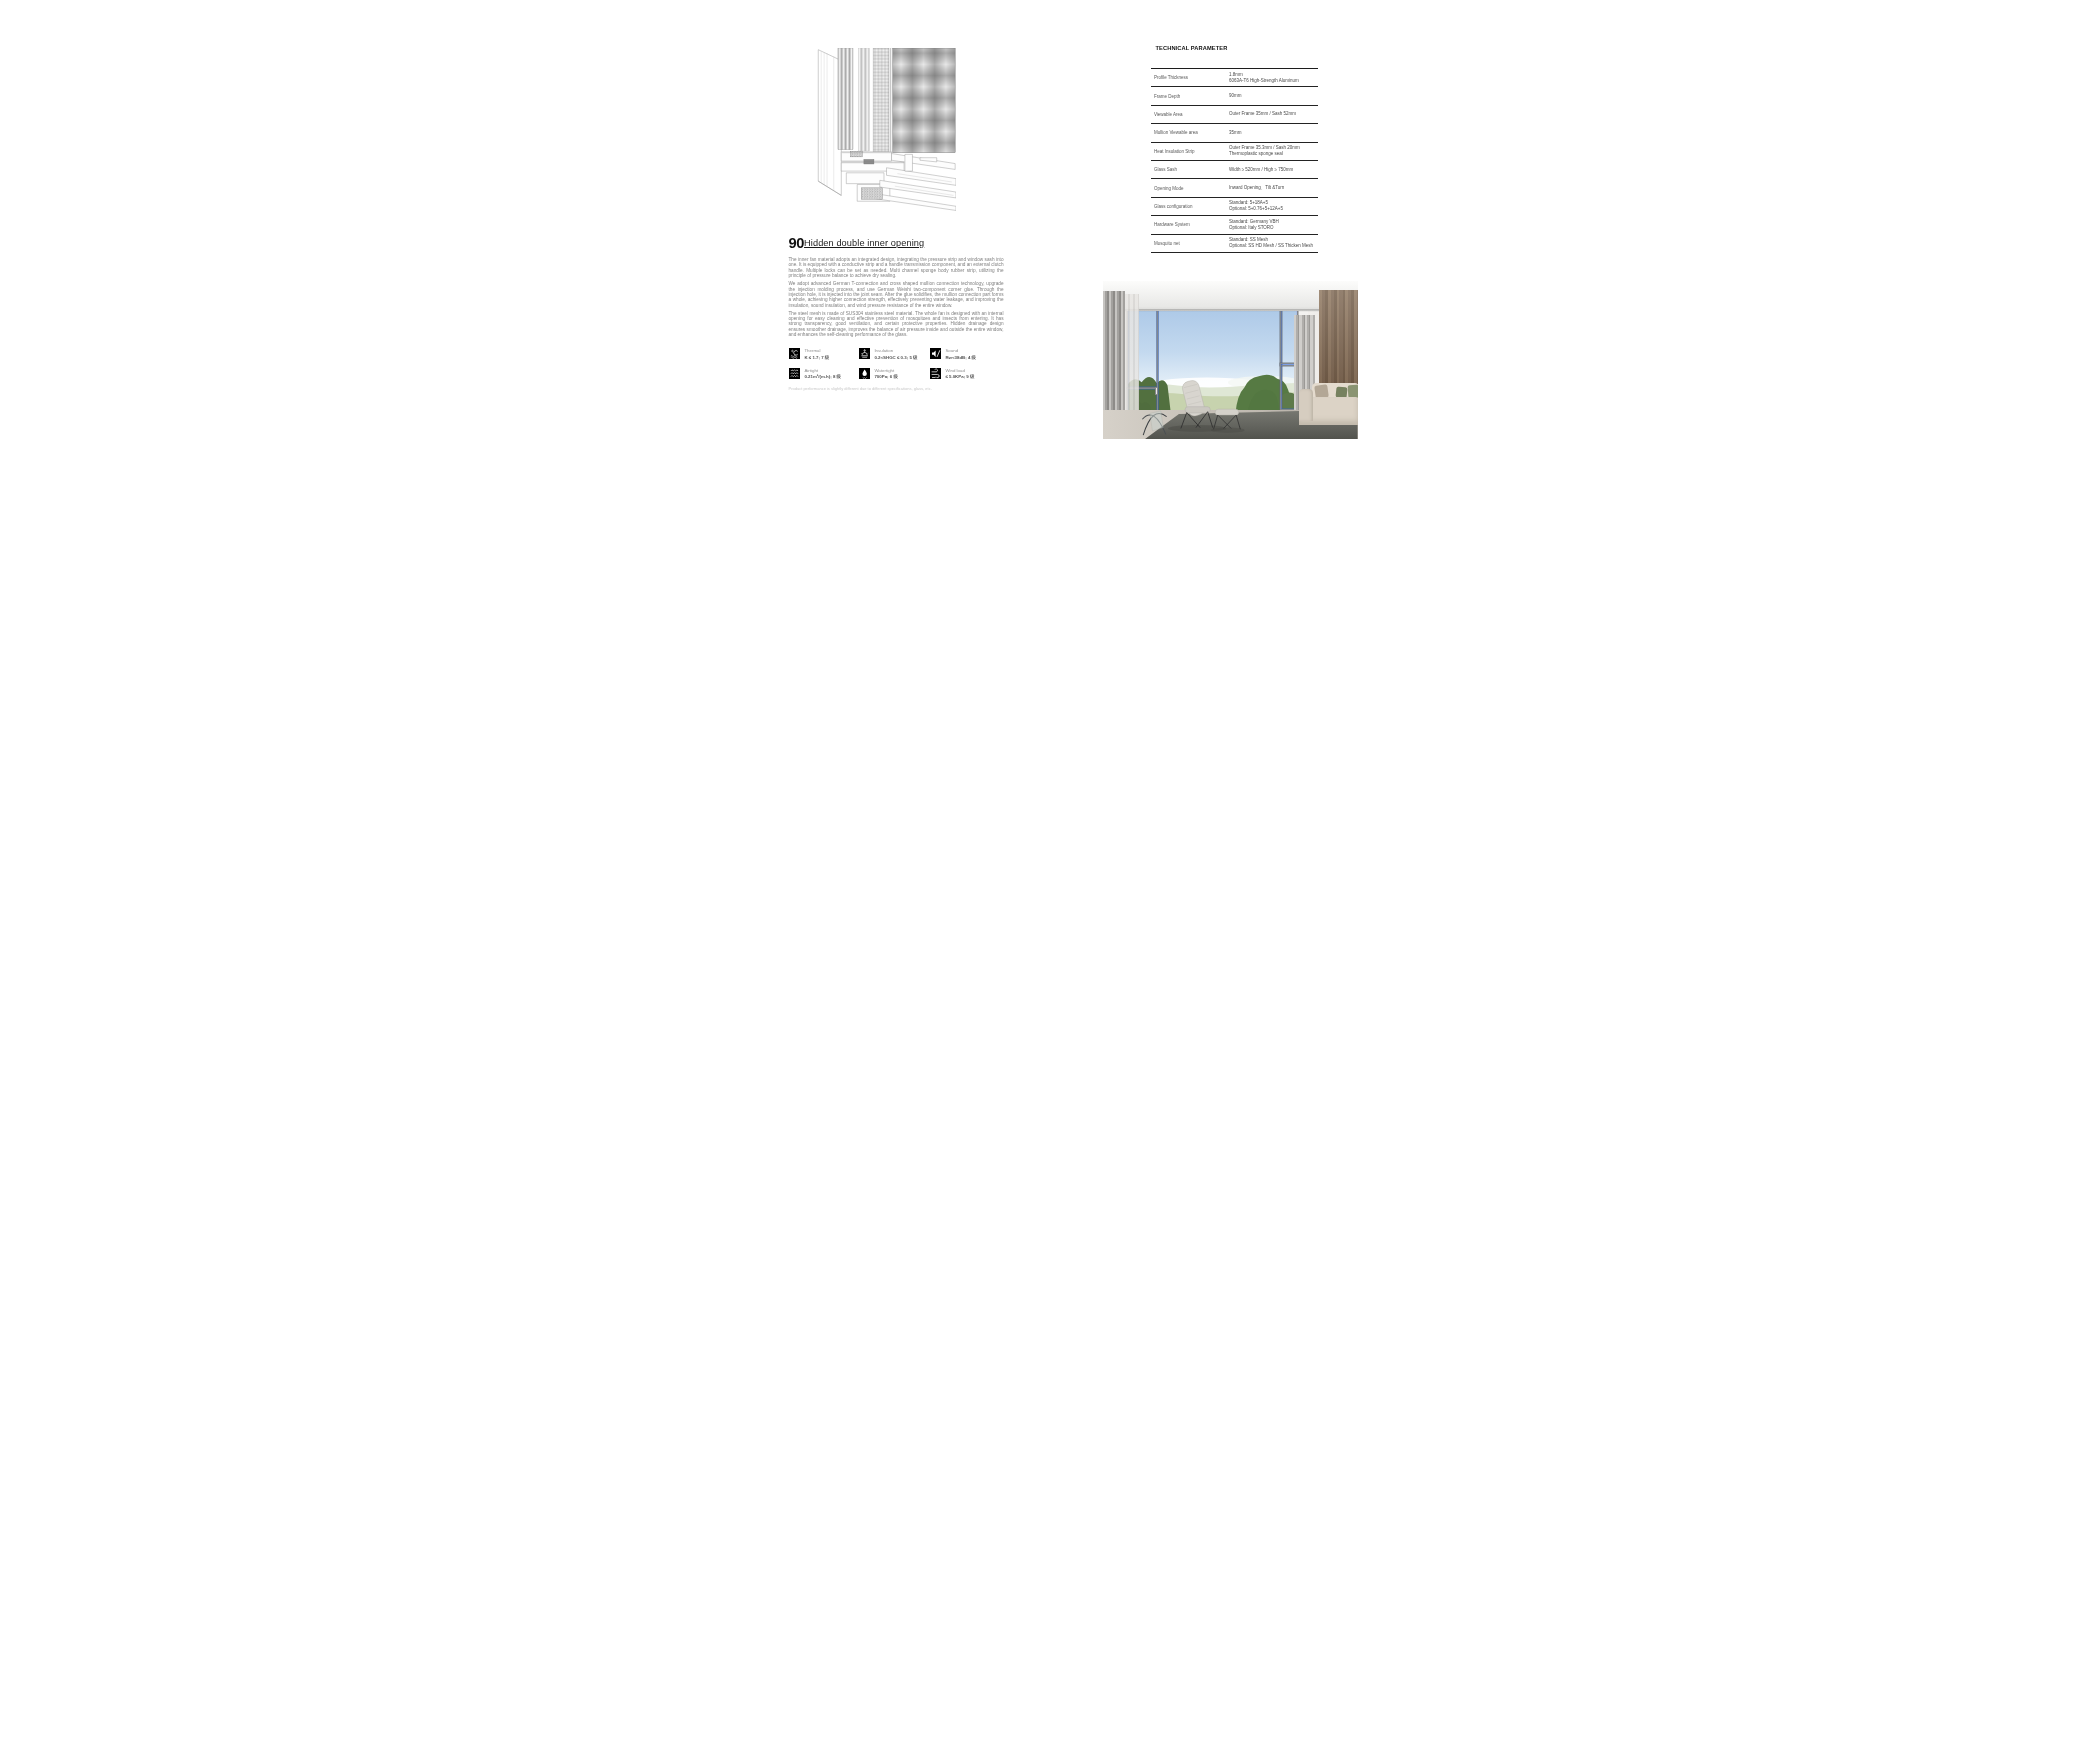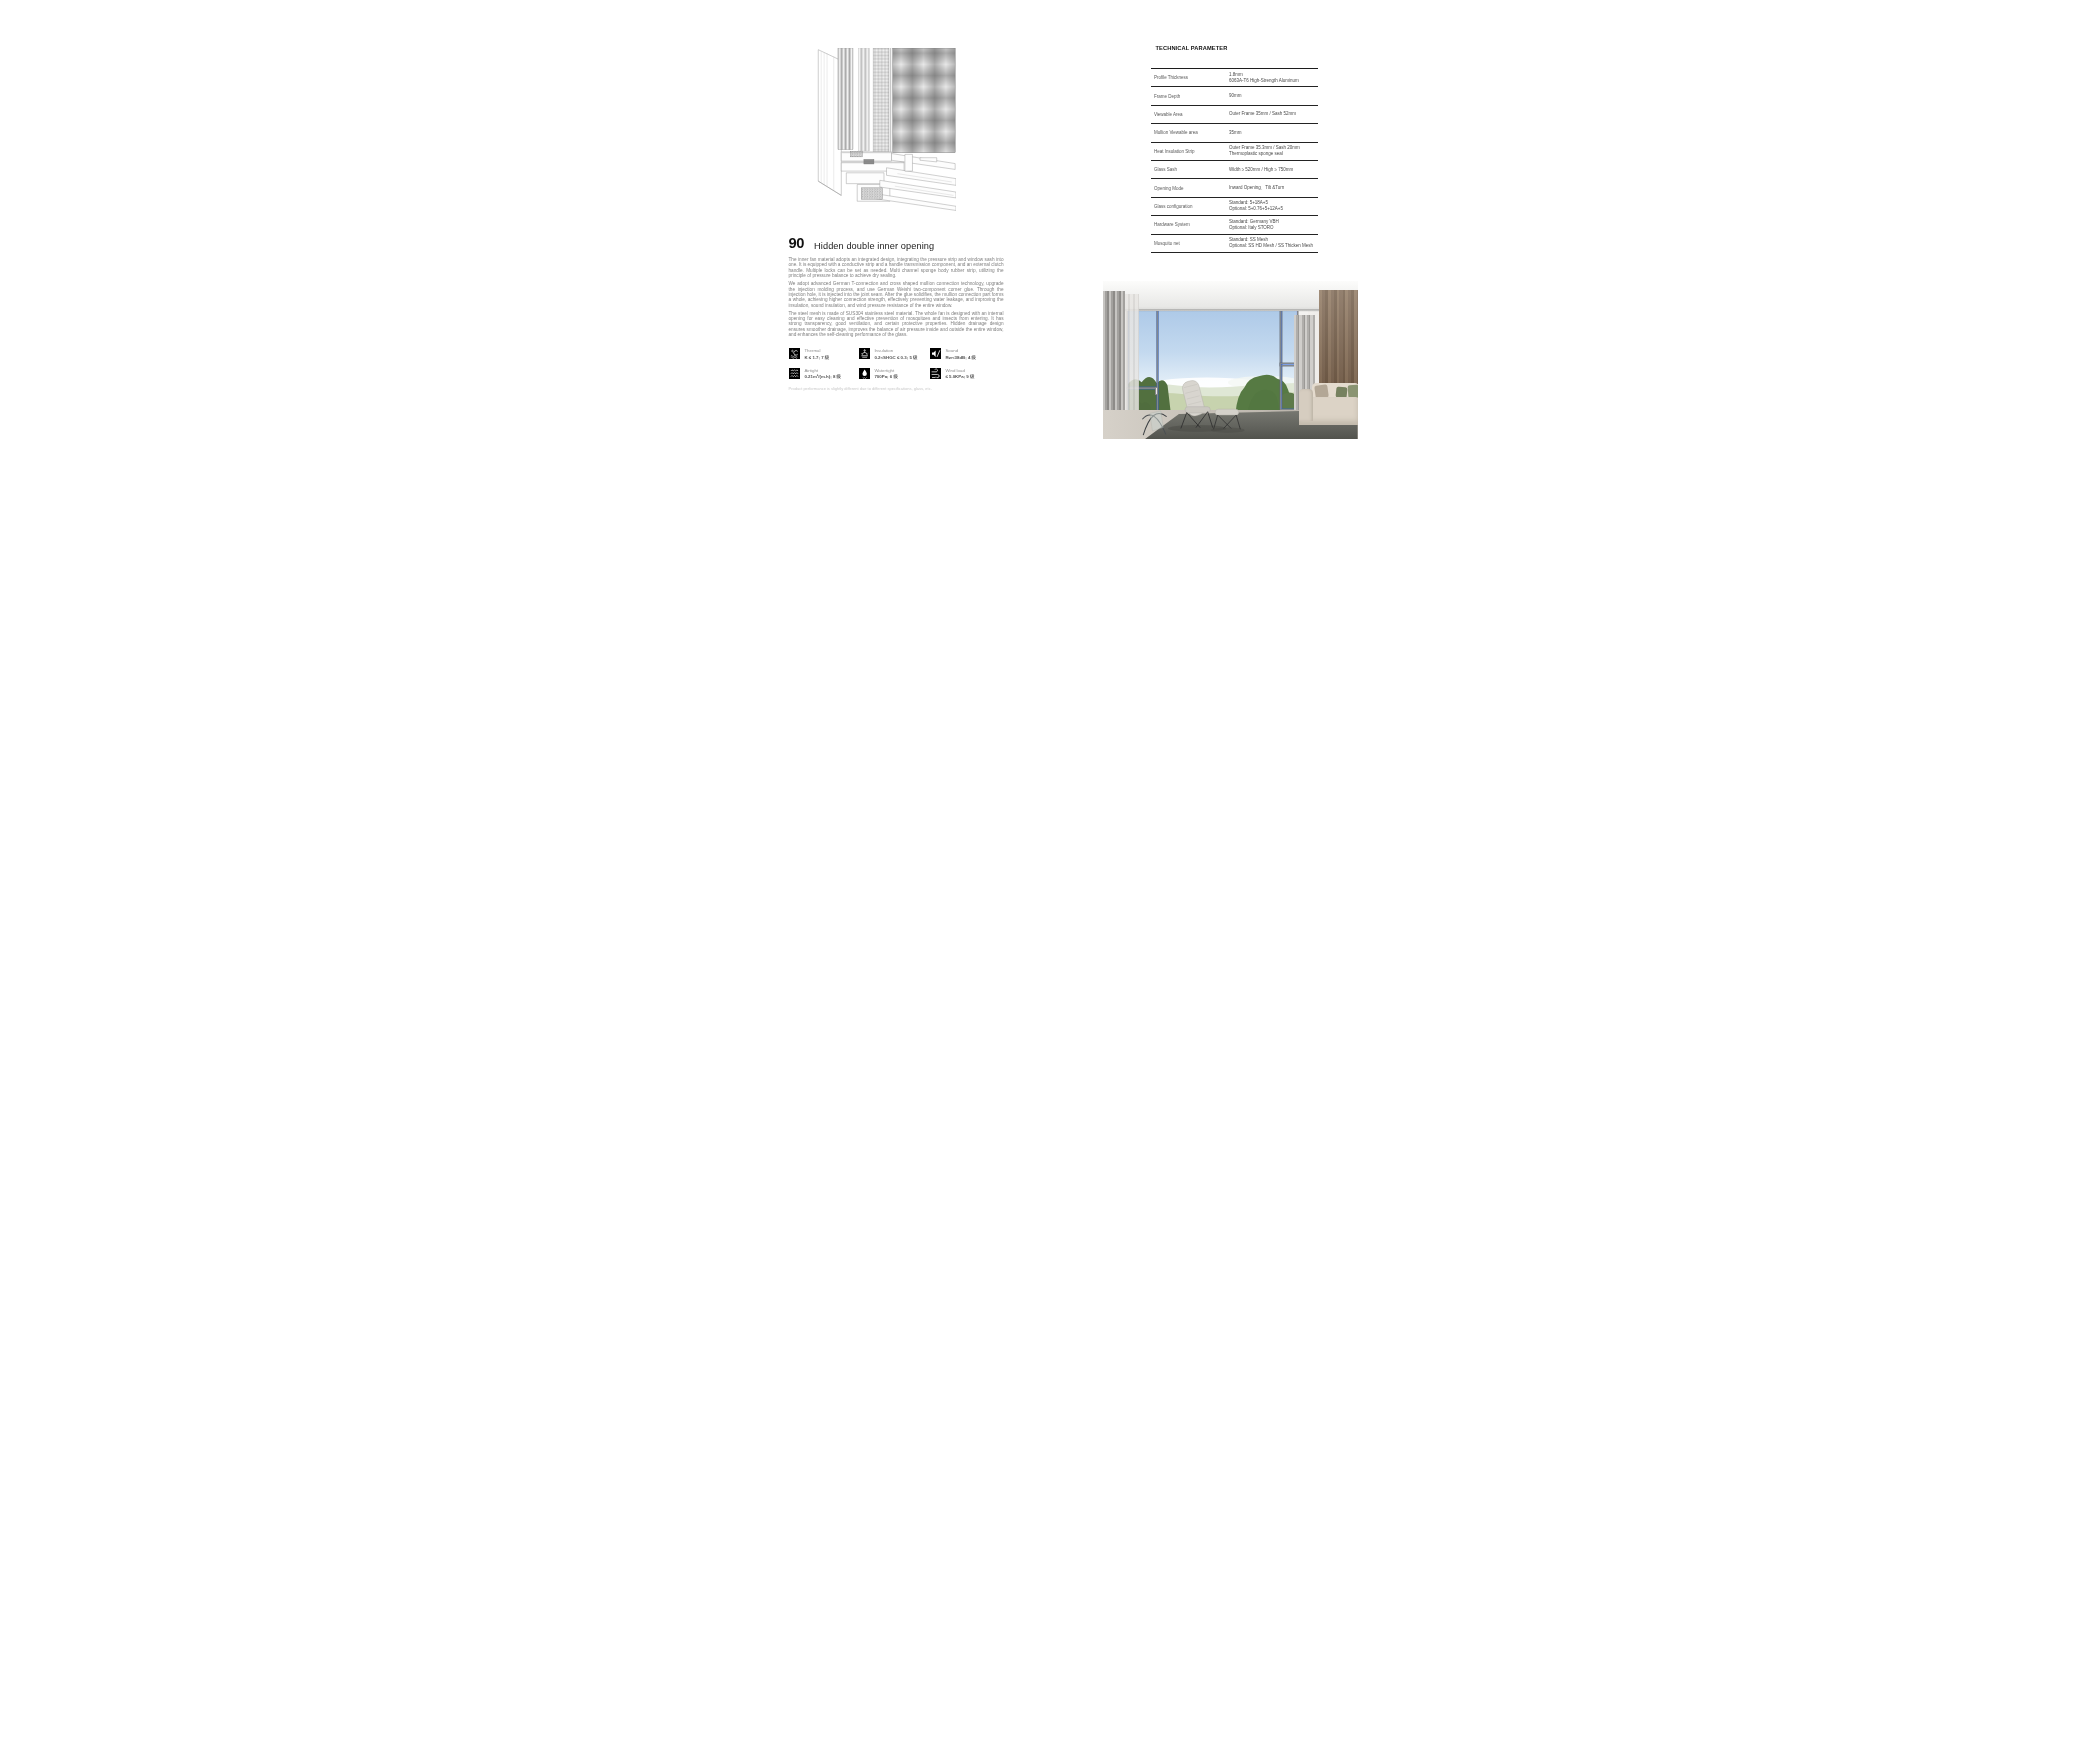--- a/index.html
+++ b/index.html
@@ -1,23 +1,23 @@
 <!DOCTYPE html>
 <html style="font-size:6.7px"><head>
 <meta charset="utf-8">
 <style>
   html,body{margin:0;padding:0;background:#ffffff;}
   body{font-family:"Liberation Sans","DejaVu Sans",sans-serif;-webkit-font-smoothing:antialiased;}
   .sheet{position:relative;width:620px;height:440px;background:#ffffff;overflow:hidden;margin:0 auto;}
 
   
   .diagram{position:absolute;left:78px;top:48px;width:139px;height:165px;}
-  .title-row{position:absolute;left:50px;top:235px;display:flex;align-items:flex-end;gap:10px;}
+  .title-row{position:absolute;left:50px;top:235px;display:flex;align-items:center;}
   .model-no{font-size:14.7px;font-weight:700;color:#111;letter-spacing:-0.4px;}
-  .model-title{font-size:9.2px;color:#1a1a1a;letter-spacing:0.1px;}
+  .model-title{font-size:9.2px;color:#1a1a1a;letter-spacing:0.1px;text-decoration:underline;}
   .paras{position:absolute;left:50px;top:257px;width:215px;}
   .paras p{margin:0 0 2.5px 0;font-size:4.7px;line-height:5.4px;color:#7f7f7f;text-align:justify;}
   .features{position:absolute;left:50px;top:348px;width:227px;display:grid;
             grid-template-columns:70px 71px 85px;row-gap:8px;}
   .feature{display:flex;align-items:flex-start;gap:4.6px;}
   .fi{width:11.3px;height:11.3px;background:#000;flex:0 0 11.3px;display:block;}
   .fi svg{display:block;width:11.3px;height:11.3px;}
   .ftext{padding-top:0.4px;}
   .flabel{font-size:4.4px;color:#909090;line-height:5px;}
   .fvalue{font-size:4.4px;font-weight:700;color:#555;line-height:5px;margin-top:1.3px;}

